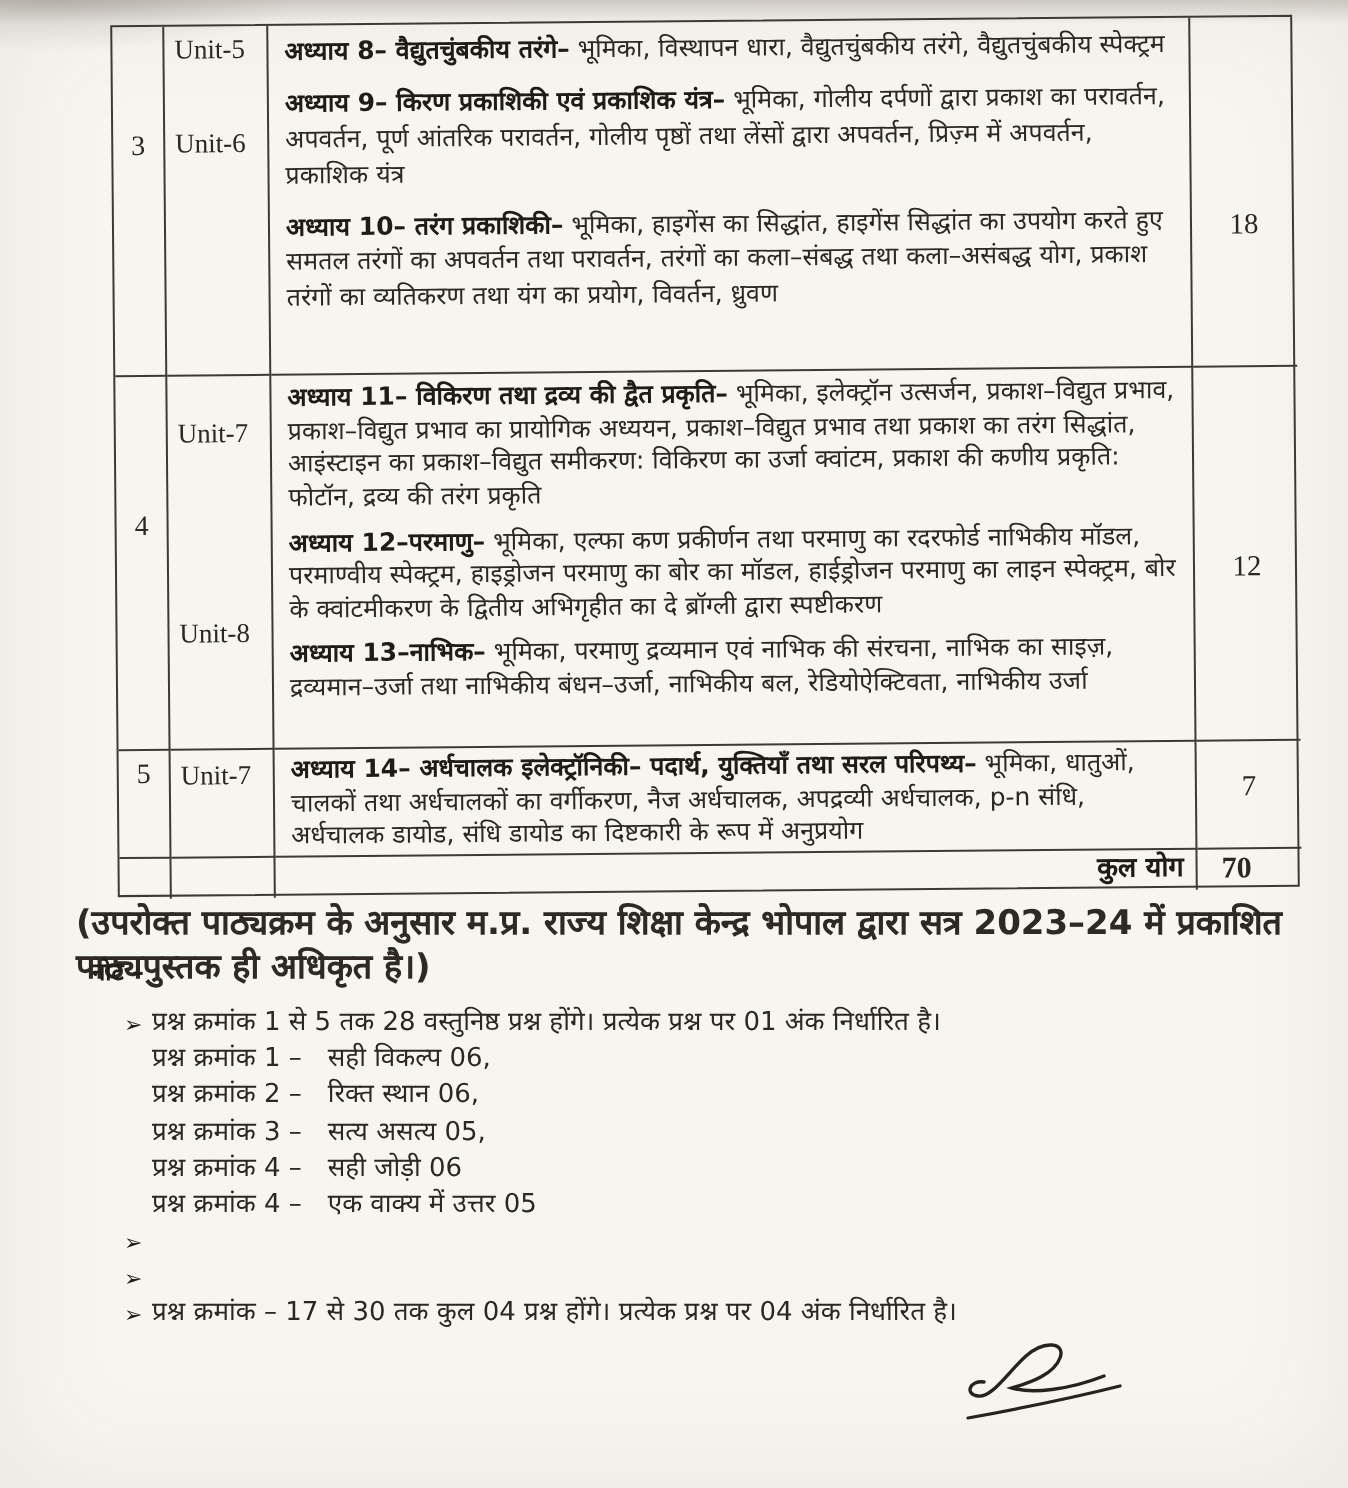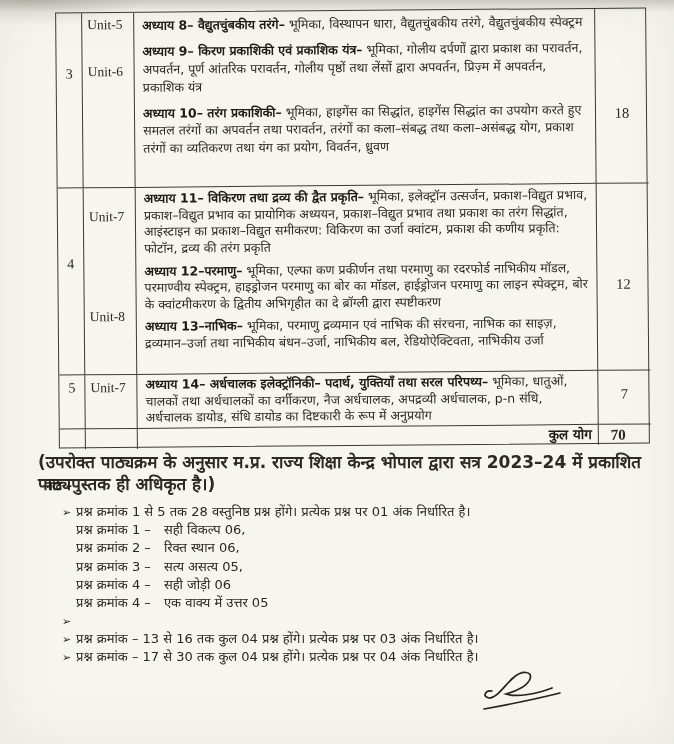--- a/index.html
+++ b/index.html
@@ -214,21 +214,20 @@
         <span class="bullet"></span>
         <span class="nlabel">प्रश्न क्रमांक 4 –</span>
         <span class="nvalue">एक वाक्य में उत्तर 05</span>
       </div>
 
       <div class="note-line">
         <span class="bullet">➢</span>
       </div>
       <div class="note-line">
         <span class="bullet">➢</span>
-        <span class="ntext">प्रश्न क्रमांक – 13 से 16 तक कुल 04 प्रश्न होंगे। प्रत्येक प्रश्न पर 03 अंक निर्धारित है।</span>
       </div>
       <div class="note-line">
         <span class="bullet">➢</span>
         <span class="ntext">प्रश्न क्रमांक – 17 से 30 तक कुल 04 प्रश्न होंगे। प्रत्येक प्रश्न पर 04 अंक निर्धारित है।</span>
       </div>
 
     </div>
   </div>
 
   <svg class="signature" viewBox="0 0 92 56" fill="none" xmlns="http://www.w3.org/2000/svg">

